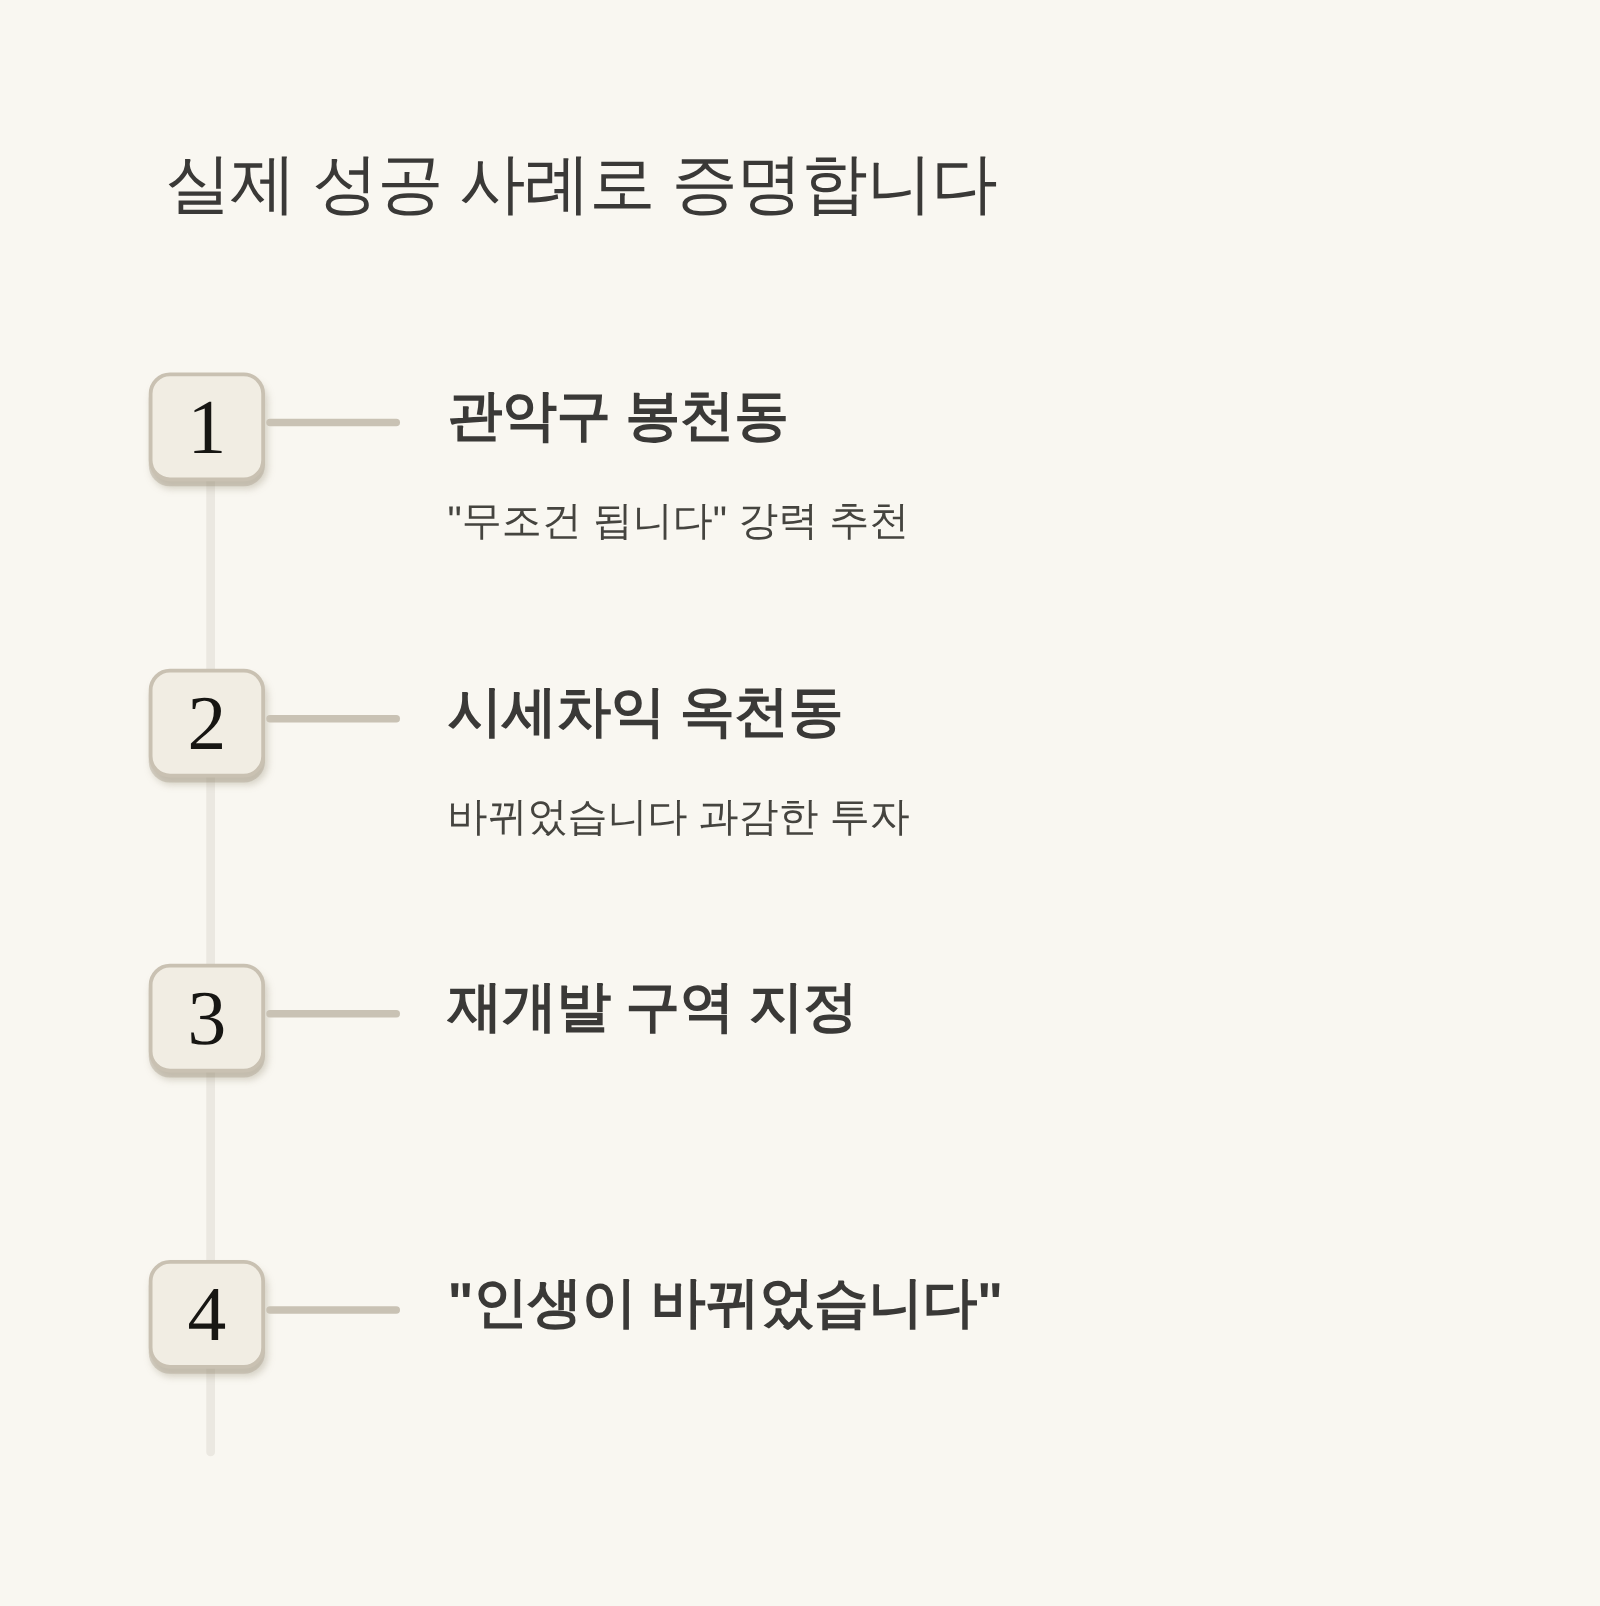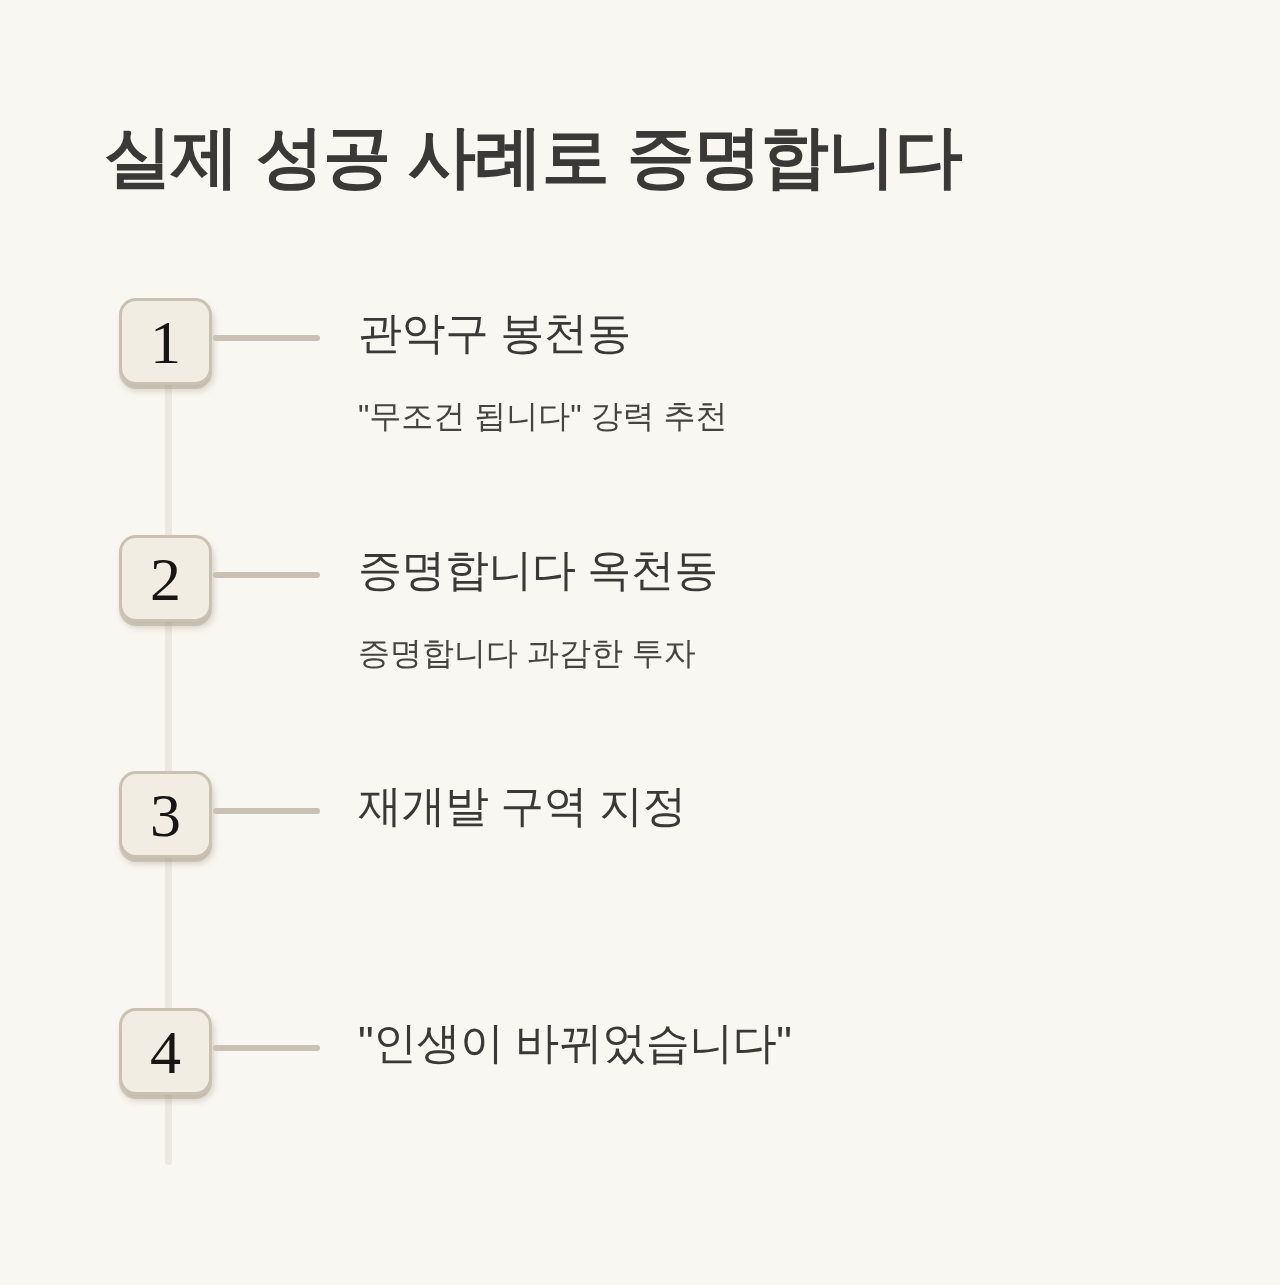--- a/index.html
+++ b/index.html
@@ -19,24 +19,24 @@
     overflow: hidden;
   }
   .page {
     position: relative;
     width: 1280px;
     height: 1285px;
     background: var(--background);
   }
   .page-title {
     position: absolute;
-    left: 104px;
+    left: 132px;
     top: 116px;
-    font-size: 68px;
-    font-weight: 700;
+    font-size: 53px;
+    font-weight: 400;
     line-height: 1.2;
     letter-spacing: -1px;
     color: var(--title-text);
     white-space: nowrap;
   }
   .spine {
     position: absolute;
     left: 165px;
     top: 341px;
     width: 7px;
@@ -81,21 +81,21 @@
     width: 107px;
     height: 6px;
     background: var(--connector);
     border-radius: 3px;
   }
   .step-title {
     position: absolute;
     left: 358px;
     top: 11px;
     font-size: 44px;
-    font-weight: 400;
+    font-weight: 700;
     line-height: 1.1;
     letter-spacing: -0.5px;
     color: var(--title-text);
     white-space: nowrap;
   }
   .step-subtitle {
     position: absolute;
     left: 358px;
     top: 100px;
     font-size: 32px;
@@ -120,22 +120,22 @@
     <div class="connector"></div>
     <div class="step-title">관악구 봉천동</div>
     <div class="step-subtitle">"무조건 됩니다" 강력 추천</div>
   </div>
 
   <div class="item i2">
     <div class="numbox">
       <span class="num">2</span>
     </div>
     <div class="connector"></div>
-    <div class="step-title">증명합니다 옥천동</div>
-    <div class="step-subtitle">증명합니다 과감한 투자</div>
+    <div class="step-title">시세차익 옥천동</div>
+    <div class="step-subtitle">바뀌었습니다 과감한 투자</div>
   </div>
 
   <div class="item i3">
     <div class="numbox">
       <span class="num">3</span>
     </div>
     <div class="connector"></div>
     <div class="step-title">재개발 구역 지정</div>
   </div>
 

